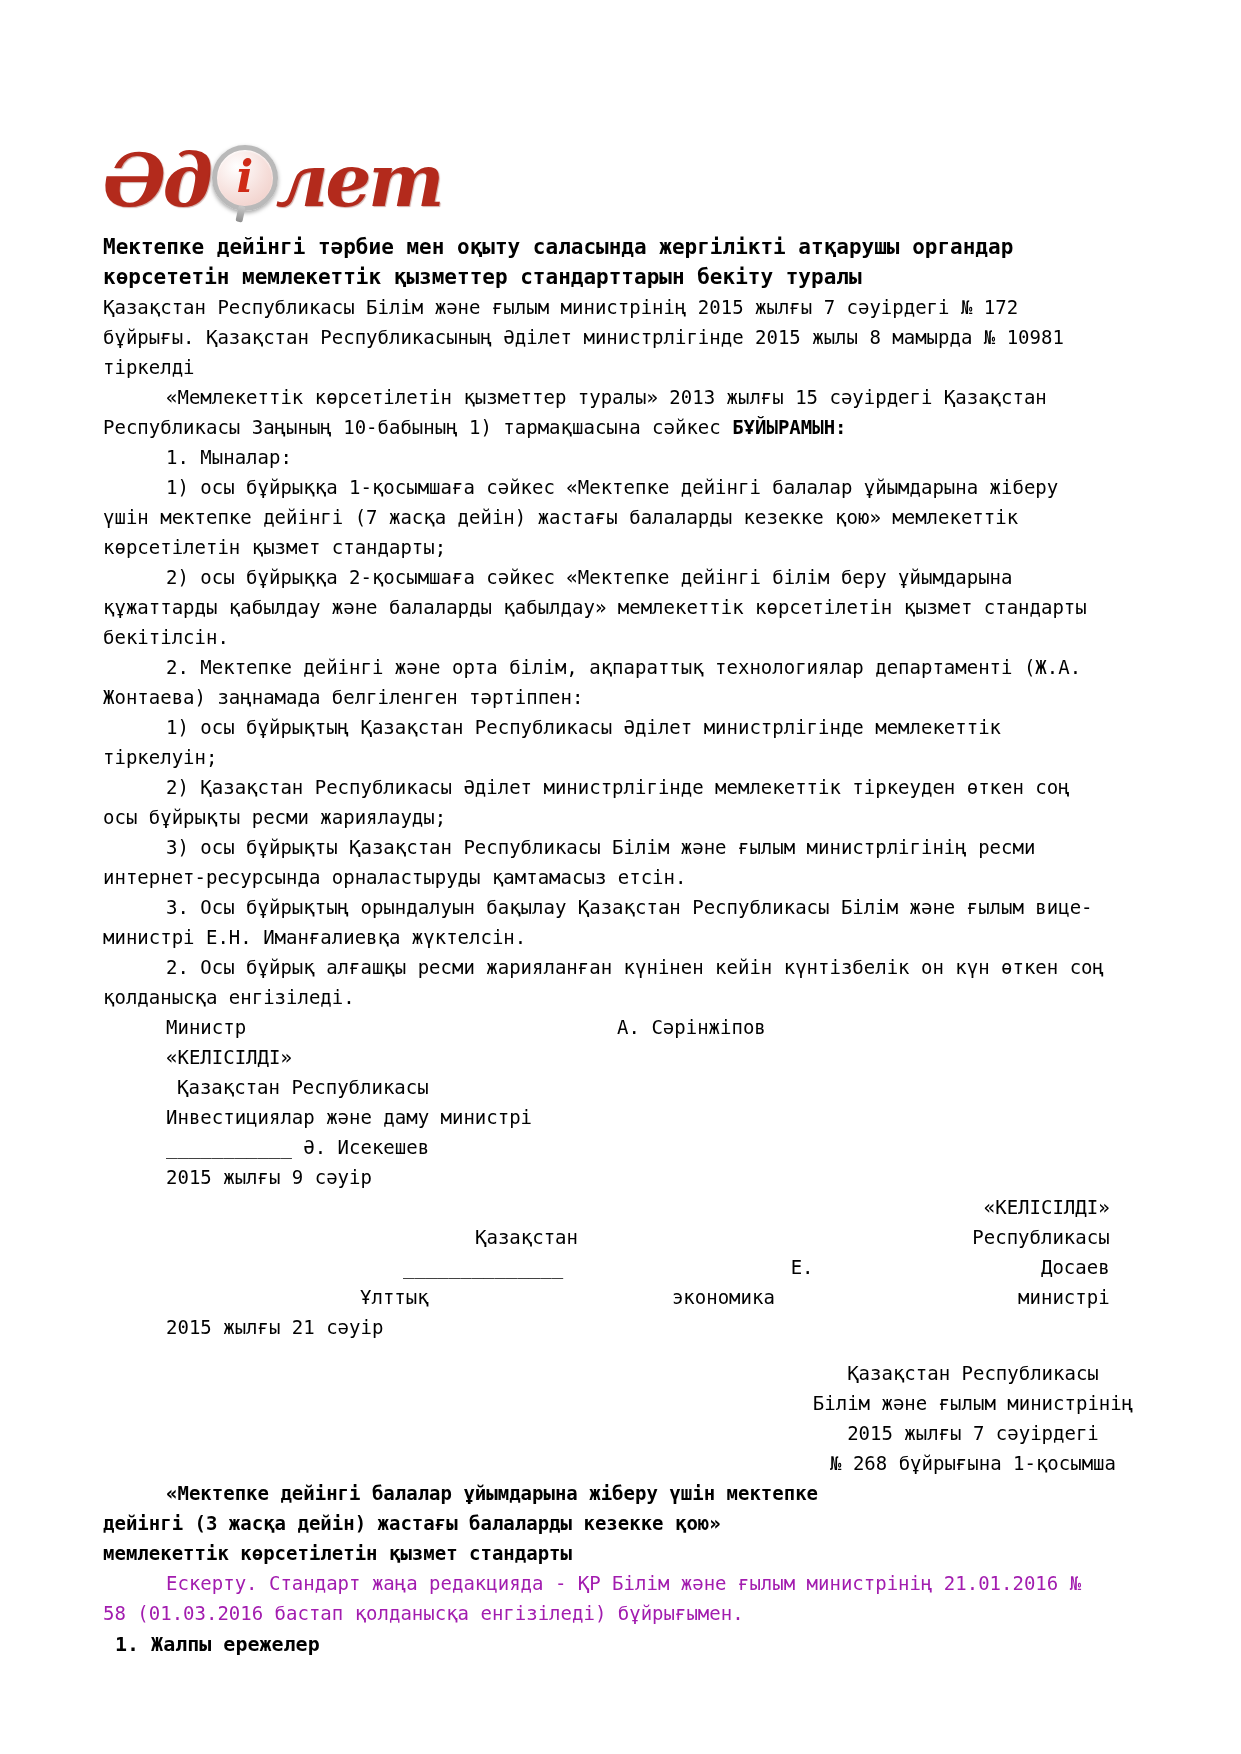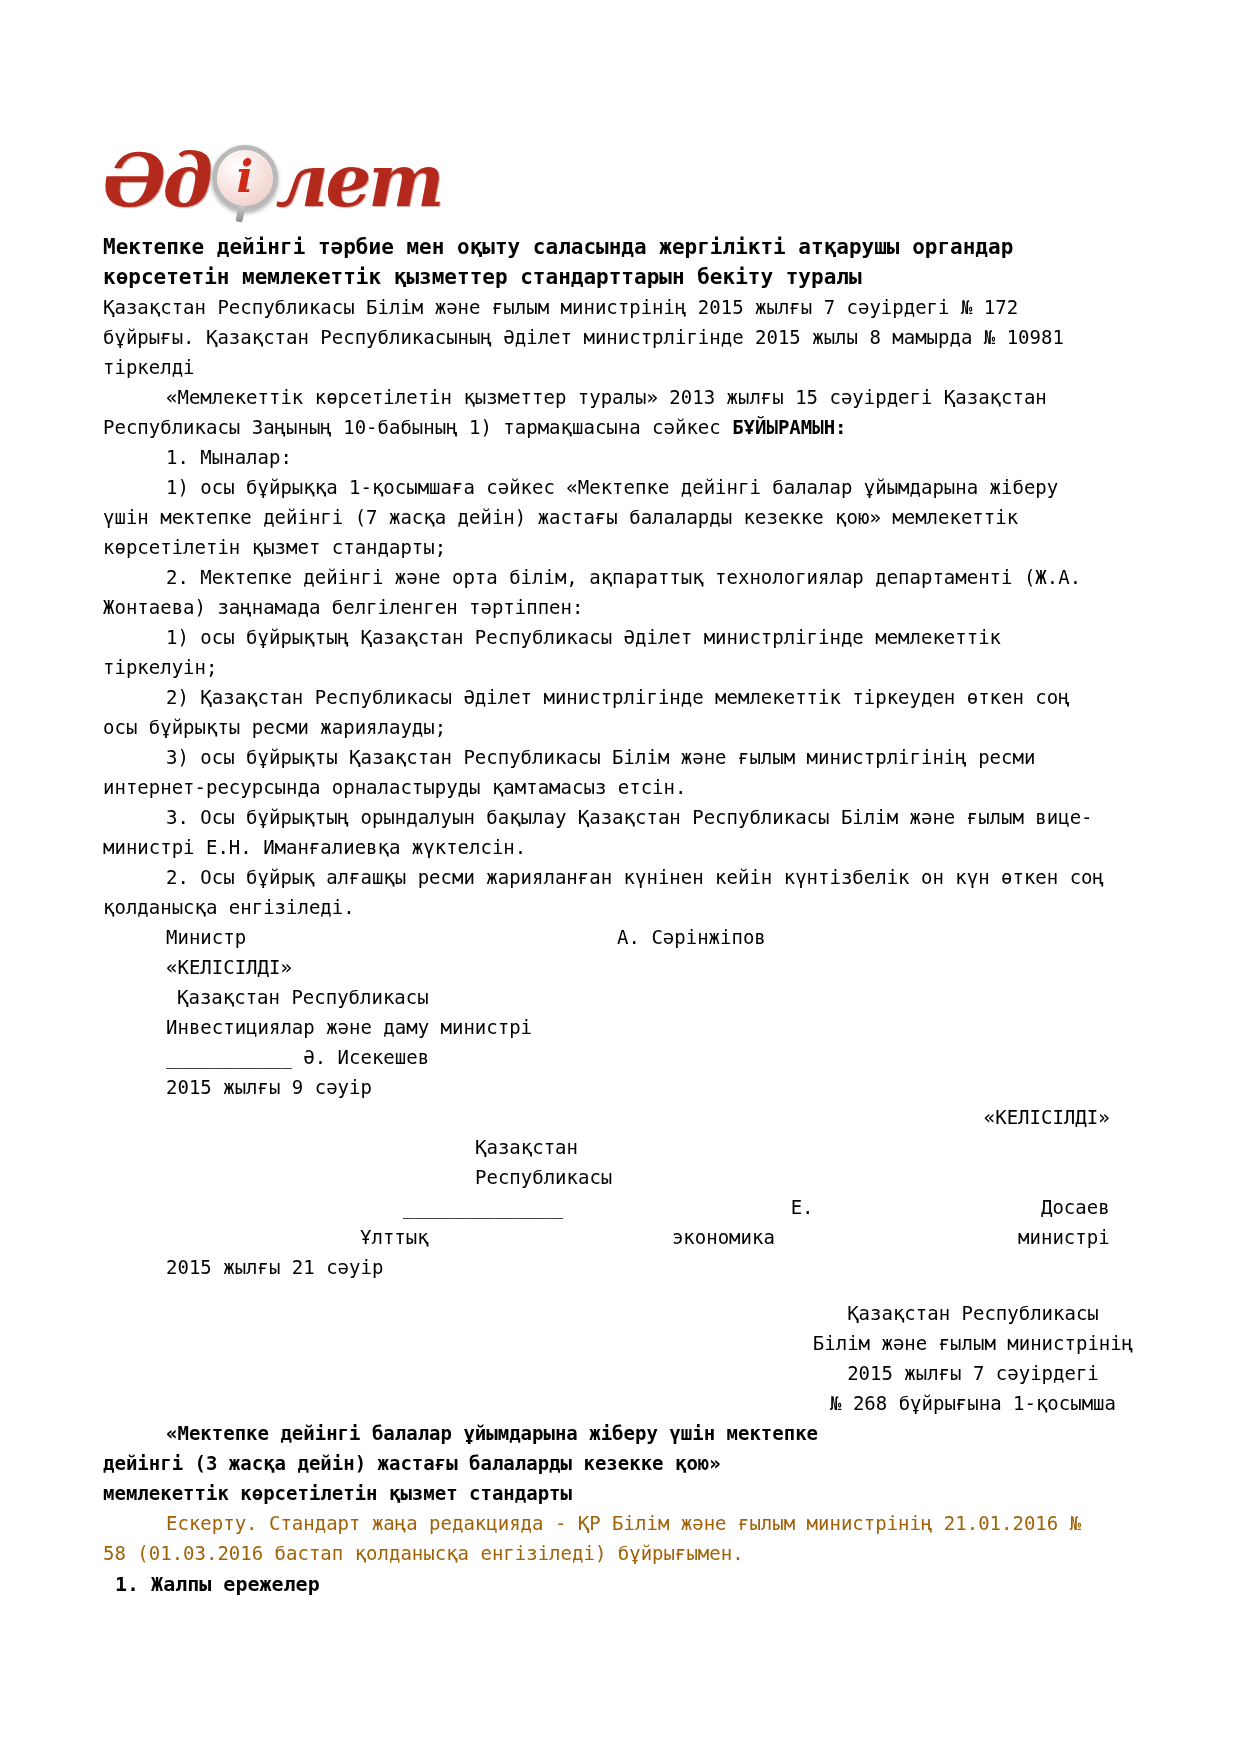--- a/index.html
+++ b/index.html
@@ -31,30 +31,30 @@
   .indent{text-indent:63px;}
   .title{font-weight:bold;font-size:21px;line-height:30px;}
   .bold{font-weight:bold;margin-top:14px;}
   .ital{}
   .row{display:flex;}
   .sp{justify-content:space-between;}
   .ml63{margin-left:63px;}
   .ml74{margin-left:74px;}
   .ml257{margin-left:257px;}
   .ml300{margin-left:300px;}
-  .ml372{margin-left:372px;flex-direction:column;}
+  .ml372{margin-left:372px;}
   .sig-name{margin-left:371px;}
   .alignr{text-align:right;}
 
   
   .appendix{margin-left:640px;width:460px;text-align:center;
             font-size:19px;line-height:30px;margin-top:16px;}
 
   .std-heading{font-weight:bold;font-size:19px;line-height:30px;margin:0;}
-  .note{color:#a16207;}
+  .note{color:#a21caf;}
   .section{font-weight:bold;font-size:20px;line-height:32px;padding-left:12px;margin-top:2px;}
 </style>
 </head>
 <body>
 
 <div class="page">
 
   <div class="logo">
     <span class="logo-text">Әд</span><span class="lens"><span class="lens-i">i</span></span><span class="logo-text">лет</span>
   </div>
@@ -62,20 +62,21 @@
   <div class="doc">
 
     <p class="title">Мектепке дейінгі тәрбие мен оқыту саласында жергілікті атқарушы органдар көрсететін мемлекеттік қызметтер стандарттарын бекіту туралы</p>
 
     <p>Қазақстан Республикасы Білім және ғылым министрінің 2015 жылғы 7 сәуірдегі № 172 бұйрығы. Қазақстан Республикасының Әділет министрлігінде 2015 жылы 8 мамырда № 10981 тіркелді</p>
 
     <p class="indent"><span>«Мемлекеттік көрсетілетін қызметтер туралы» 2013 жылғы 15 сәуірдегі Қазақстан Республикасы Заңының 10-бабының 1) тармақшасына сәйкес </span><span class="bold">БҰЙЫРАМЫН:</span></p>
 
     <p class="indent">1. Мыналар:</p>
     <p class="indent">1) осы бұйрыққа 1-қосымшаға сәйкес «Мектепке дейінгі балалар ұйымдарына жіберу үшін мектепке дейінгі (7 жасқа дейін) жастағы балаларды кезекке қою» мемлекеттік көрсетілетін қызмет стандарты;</p>
+    <p class="indent">2) осы бұйрыққа 2-қосымшаға сәйкес «Мектепке дейінгі білім беру ұйымдарына құжаттарды қабылдау және балаларды қабылдау» мемлекеттік көрсетілетін қызмет стандарты бекітілсін.</p>
     <p class="indent">2. Мектепке дейінгі және орта білім, ақпараттық технологиялар департаменті (Ж.А. Жонтаева) заңнамада белгіленген тәртіппен:</p>
     <p class="indent">1) осы бұйрықтың Қазақстан Республикасы Әділет министрлігінде мемлекеттік тіркелуін;</p>
     <p class="indent">2) Қазақстан Республикасы Әділет министрлігінде мемлекеттік тіркеуден өткен соң осы бұйрықты ресми жариялауды;</p>
     <p class="indent">3) осы бұйрықты Қазақстан Республикасы Білім және ғылым министрлігінің ресми интернет-ресурсында орналастыруды қамтамасыз етсін.</p>
     <p class="indent">3. Осы бұйрықтың орындалуын бақылау Қазақстан Республикасы Білім және ғылым вице-министрі Е.Н. Иманғалиевқа жүктелсін.</p>
     <p class="indent">2. Осы бұйрық алғашқы ресми жарияланған күнінен кейін күнтізбелік он күн өткен соң қолданысқа енгізіледі.</p>
 
     <div class="row">
       <span class="ital ml63">Министр</span>
       <span class="ital sig-name">А. Сәрінжіпов</span>

